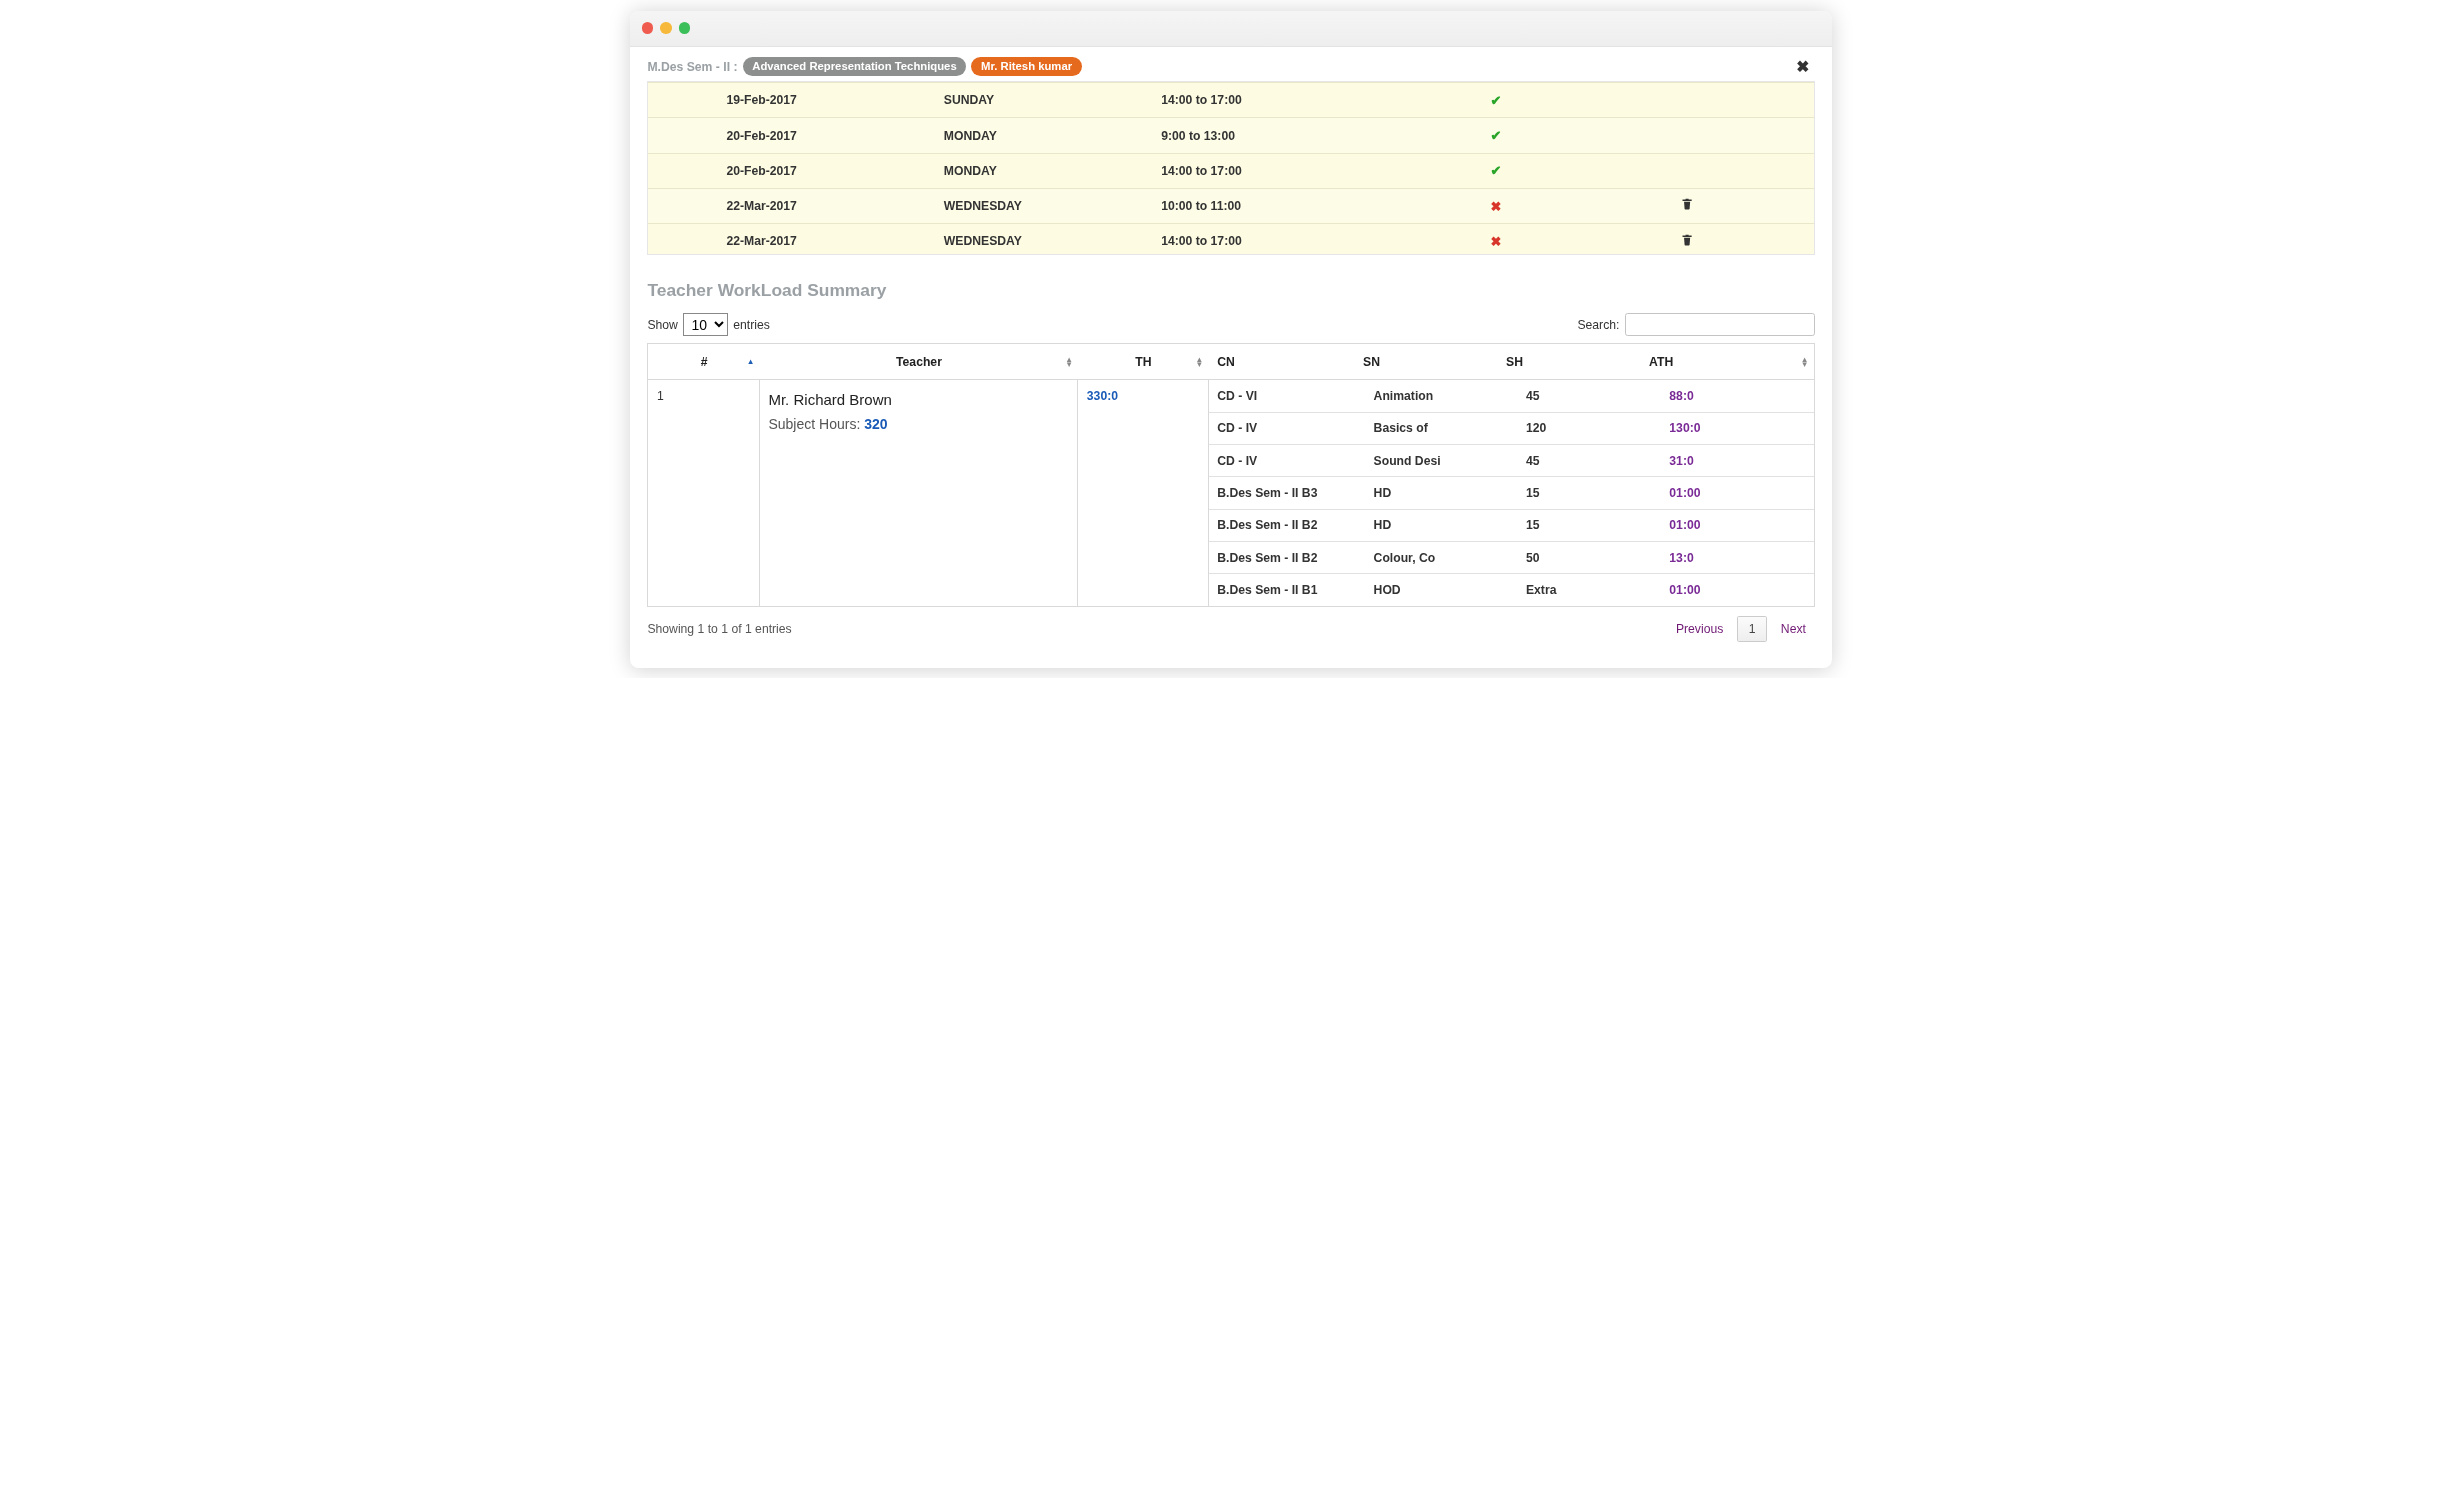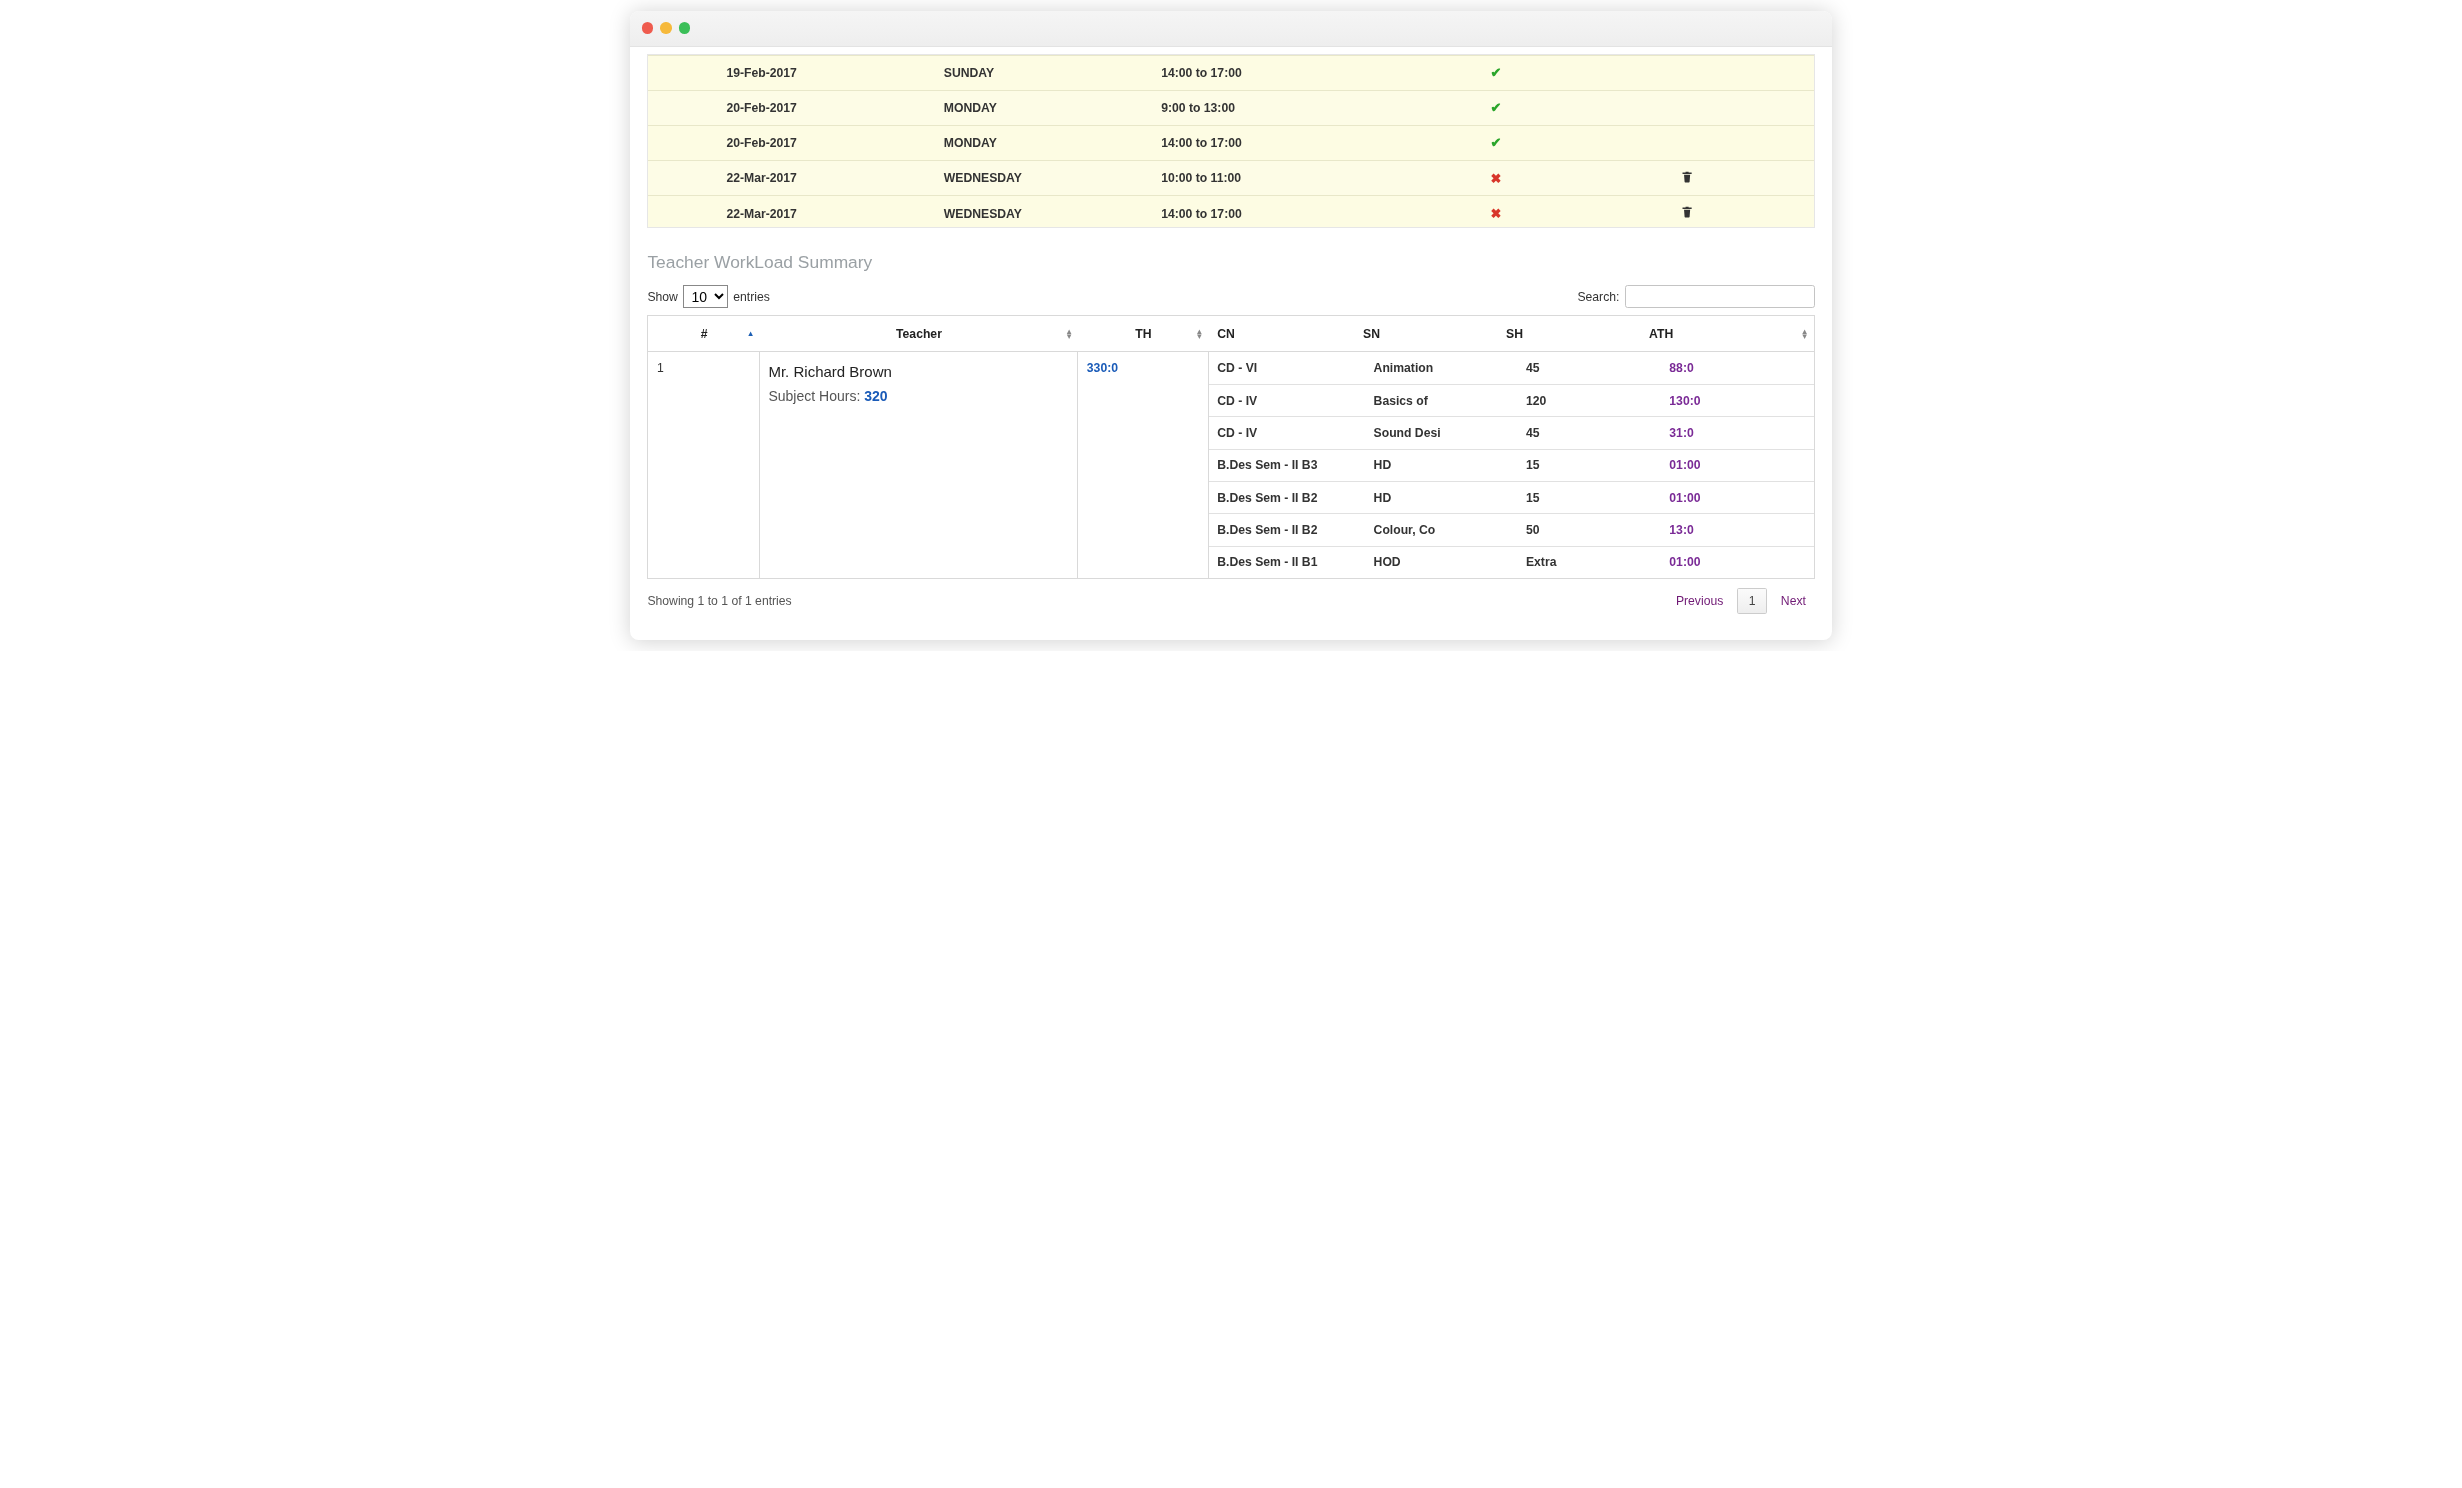--- a/index.html
+++ b/index.html
@@ -85,21 +85,21 @@
   .sched-grid td.status{text-align:center;width:165px;font-size:13px;}
   .sched-grid td.trash{text-align:center;width:183px;}
   .chk{color:var(--green);font-weight:bold;}
   .cross{color:var(--red);font-weight:bold;}
   .trash-icon svg{width:12.2px;height:12.2px;fill:#333;}
 
   
   .sum-title{
     margin:24.4px 0 12.2px 0;
     color:var(--hdr-muted);
-    font-size:17.4px;font-weight:400;
+    font-size:17.4px;font-weight:700;
   }
 
   
   .dt-top{display:flex;align-items:center;justify-content:space-between;font-size:12.2px;margin-bottom:7px;}
   .show-wrap{display:flex;align-items:center;gap:5.2px;}
   .show-wrap select{
     border:0.9px solid #888;padding:1.7px 3.5px;font-size:14px;background:#fff;
   }
   .search-wrap{display:flex;align-items:center;gap:5.2px;}
   .search-wrap input{
@@ -168,20 +168,28 @@
 <body>
 
 <div class="window">
   <div class="titlebar">
     <span class="tl-btn tl-red"></span>
     <span class="tl-btn tl-yel"></span>
     <span class="tl-btn tl-grn"></span>
   </div>
   <div class="content">
 
+    <div class="crumb-row">
+      <div class="crumb">
+        <span class="crumb-label">M.Des Sem - II :</span>
+        <span class="pill gray">Advanced Representation Techniques</span>
+        <span class="pill orange">Mr. Ritesh kumar</span>
+      </div>
+      <span class="close-x">✖</span>
+    </div>
 
     <div class="schedule-wrap">
       <div class="schedule-scroll">
         <table class="sched-grid">
           <tbody id="sched-body">
               <tr>
                 <td class="date">19-Feb-2017</td>
                 <td class="day">SUNDAY</td>
                 <td class="time">14:00 to 17:00</td>
                 <td class="status"><span class="chk">✔</span></td>

